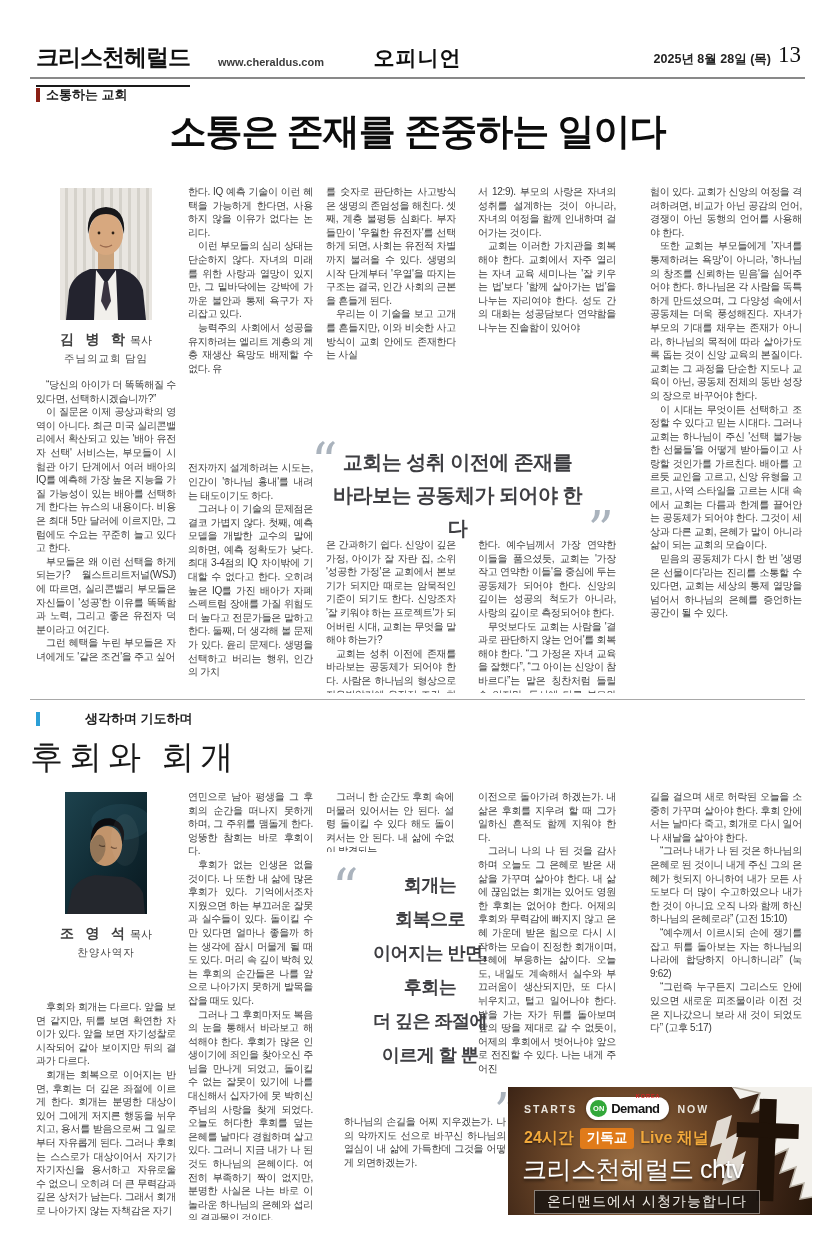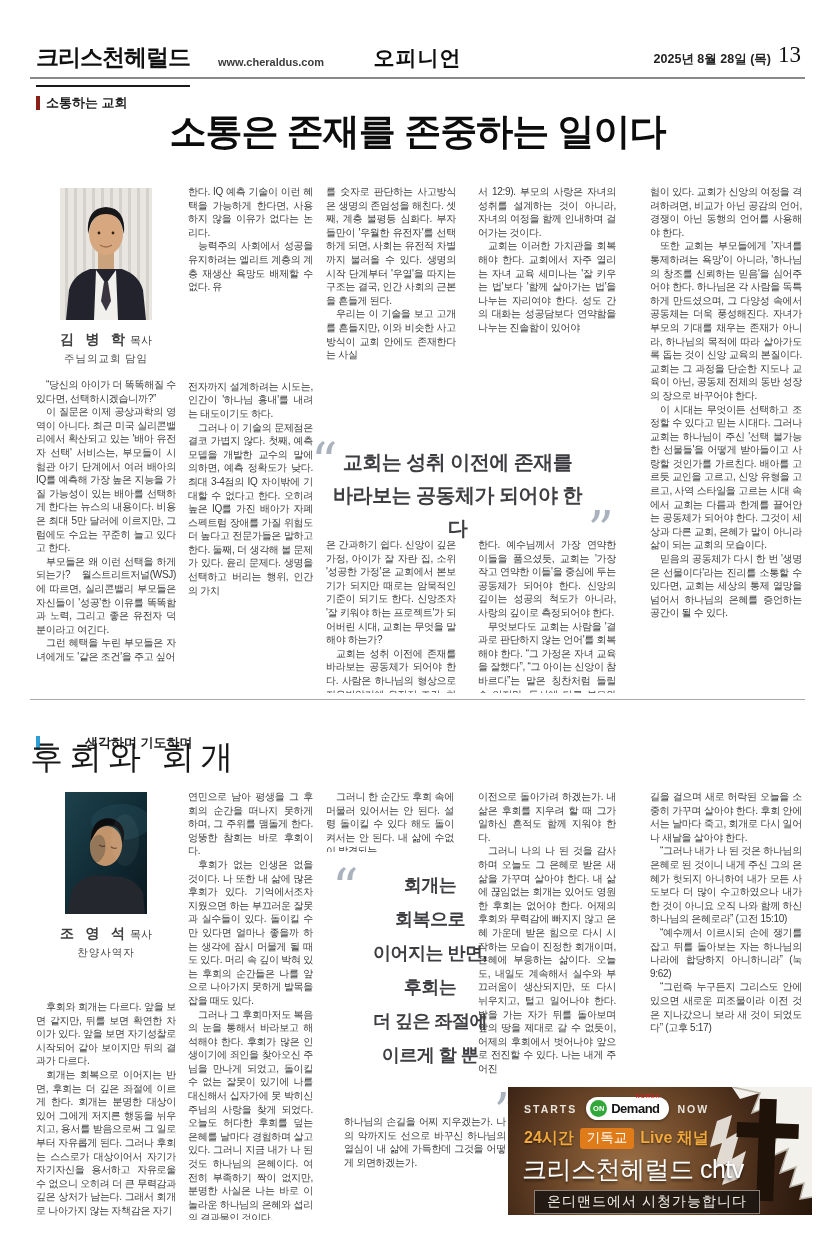--- a/index.html
+++ b/index.html
@@ -9,24 +9,24 @@
   
   .masthead{position:absolute;left:36px;top:42px;font-size:23px;font-weight:800;color:#111;
             letter-spacing:-1px;border-bottom:2px solid #1a1a1a;padding-bottom:12px;}
   .website{position:absolute;left:218px;top:56px;font-size:11px;font-weight:700;color:#3c3c3c;}
   .opinion{position:absolute;left:0;right:0;top:44px;text-align:center;font-size:21px;font-weight:800;color:#0e0e0e;letter-spacing:1px;}
   .issuedate{position:absolute;right:64px;top:51px;font-size:12.5px;font-weight:700;color:#222;}
   .pageno{position:absolute;left:778px;top:42px;font-size:23px;font-family:"Liberation Serif",serif;color:#111;}
   .header-rule{position:absolute;left:30px;right:30px;top:77px;height:2px;background:#898989;}
 
   
-  .tag{position:absolute;display:flex;align-items:center;gap:6px;font-weight:800;font-size:13px;color:#1f1f1f;margin-top:8px;}
+  .tag{position:absolute;display:flex;align-items:center;gap:6px;font-weight:800;font-size:13px;color:#1f1f1f;}
   .tag-bar{width:4px;height:14px;}
   .tag1{left:36px;top:86px;}
-  .tag2{left:36px;top:726px;gap:45px;}
+  .tag2{left:36px;top:710px;gap:45px;}
 
   
   .headline1{position:absolute;left:30px;right:30px;top:107px;text-align:center;
              font-size:37px;font-weight:800;color:#0c0c0c;letter-spacing:-1px;}
   .headline2{position:absolute;left:30px;right:30px;top:735px;text-align:left;
              font-family:"Liberation Serif",serif;font-size:33px;font-weight:500;color:#181818;letter-spacing:6px;}
 
   
   .author{position:absolute;width:140px;text-align:center;}
   .author1{left:36px;top:188px;}
@@ -61,21 +61,21 @@
       background:radial-gradient(circle at 40% 62%, #9a6f45 0%, #6b4628 38%, #3a2315 74%, #221408 100%);}
   .ad svg{position:absolute;right:0;top:0;}
   .ad-row1{position:absolute;left:16px;top:10px;display:flex;align-items:center;gap:9px;}
   .ad-caps{color:#e9e4dc;font-size:10.5px;letter-spacing:2px;font-weight:600;}
   .od-pill{position:relative;background:#ffffff;border-radius:14px;padding:3px 9px 3px 4px;display:flex;align-items:center;gap:4px;box-shadow:0 1px 3px rgba(0,0,0,.4);}
   .od-circle{width:17px;height:17px;border-radius:50%;background:#33a83a;color:#fff;font-size:7.5px;font-weight:800;display:flex;align-items:center;justify-content:center;}
   .od-demand{color:#141414;font-weight:800;font-size:13px;letter-spacing:-0.5px;}
   .od-korea{position:absolute;top:-4px;right:8px;color:#d42222;font-size:5.5px;font-weight:700;letter-spacing:1px;}
   .ad-row2{position:absolute;left:16px;top:41px;display:flex;align-items:center;gap:6px;}
   .ad-amber{color:#f2a93b;font-weight:800;font-size:16px;text-shadow:0 1px 2px rgba(0,0,0,.55);}
-  .ad-badge{background:#e07b1a;color:#fff;font-weight:400;font-size:13.5px;padding:1px 7px 2px 7px;border-radius:3px;}
+  .ad-badge{background:#e07b1a;color:#fff;font-weight:700;font-size:13.5px;padding:1px 7px 2px 7px;border-radius:3px;}
   .ad-row3{position:absolute;left:14px;top:66px;color:#ffffff;font-weight:400;font-size:25px;letter-spacing:-0.5px;text-shadow:0 2px 3px rgba(0,0,0,.6);}
   .ad-row4{position:absolute;left:26px;top:103px;background:rgba(25,20,16,.85);border:1px solid #8a8078;color:#f2efe9;font-size:14px;padding:2px 12px;letter-spacing:1px;}
 </style>
 </head>
 <body>
 
 <div class="page">
 
   <div>
     <div class="masthead">크리스천헤럴드</div>
@@ -120,20 +120,21 @@
 
   <div class="colp" style="left:36px;top:378px;width:140px;height:312px;">
     <p class="ind">“당신의 아이가 더 똑똑해질 수 있다면, 선택하시겠습니까?”</p>
     <p class="ind">이 질문은 이제 공상과학의 영역이 아니다. 최근 미국 실리콘밸리에서 확산되고 있는 '배아 유전자 선택' 서비스는, 부모들이 시험관 아기 단계에서 여러 배아의 IQ를 예측해 가장 높은 지능을 가질 가능성이 있는 배아를 선택하게 한다는 뉴스의 내용이다. 비용은 최대 5만 달러에 이르지만, 그럼에도 수요는 꾸준히 늘고 있다고 한다.</p>
     <p class="ind">부모들은 왜 이런 선택을 하게 되는가? 월스트리트저널(WSJ)에 따르면, 실리콘밸리 부모들은 자신들이 '성공'한 이유를 똑똑함과 노력, 그리고 좋은 유전자 덕분이라고 여긴다.</p>
     <p class="ind">그런 혜택을 누린 부모들은 자녀에게도 '같은 조건'을 주고 싶어</p>
   </div>
 
   <div class="colp" style="left:188px;top:185px;width:125px;height:508px;">
     <p>한다. IQ 예측 기술이 이런 혜택을 가능하게 한다면, 사용하지 않을 이유가 없다는 논리다.</p>
+    <p class="ind">이런 부모들의 심리 상태는 단순하지 않다. 자녀의 미래를 위한 사랑과 열망이 있지만, 그 밑바닥에는 강박에 가까운 불안과 통제 욕구가 자리잡고 있다.</p>
     <p class="ind">능력주의 사회에서 성공을 유지하려는 엘리트 계층의 계층 재생산 욕망도 배제할 수 없다. 유</p>
     <p class="gapup">전자까지 설계하려는 시도는, 인간이 '하나님 흉내'를 내려는 태도이기도 하다.</p>
     <p class="ind">그러나 이 기술의 문제점은 결코 가볍지 않다. 첫째, 예측 모델을 개발한 교수의 말에 의하면, 예측 정확도가 낮다. 최대 3-4점의 IQ 차이밖에 기대할 수 없다고 한다. 오히려 높은 IQ를 가진 배아가 자폐 스펙트럼 장애를 가질 위험도 더 높다고 전문가들은 말하고 한다. 둘째, 더 생각해 볼 문제가 있다. 윤리 문제다. 생명을 선택하고 버리는 행위, 인간의 가치</p>
   </div>
 
   <div class="colp" style="left:326px;top:185px;width:130px;height:252px;">
     <p>를 숫자로 판단하는 사고방식은 생명의 존엄성을 해친다. 셋째, 계층 불평등 심화다. 부자들만이 '우월한 유전자'를 선택하게 되면, 사회는 유전적 차별까지 불러올 수 있다. 생명의 시작 단계부터 '우열'을 따지는 구조는 결국, 인간 사회의 근본을 흔들게 된다.</p>
     <p class="ind">우리는 이 기술을 보고 고개를 흔들지만, 이와 비슷한 사고방식이 교회 안에도 존재한다는 사실</p>
   </div>
   <div class="colp" style="left:326px;top:538px;width:130px;height:155px;">

